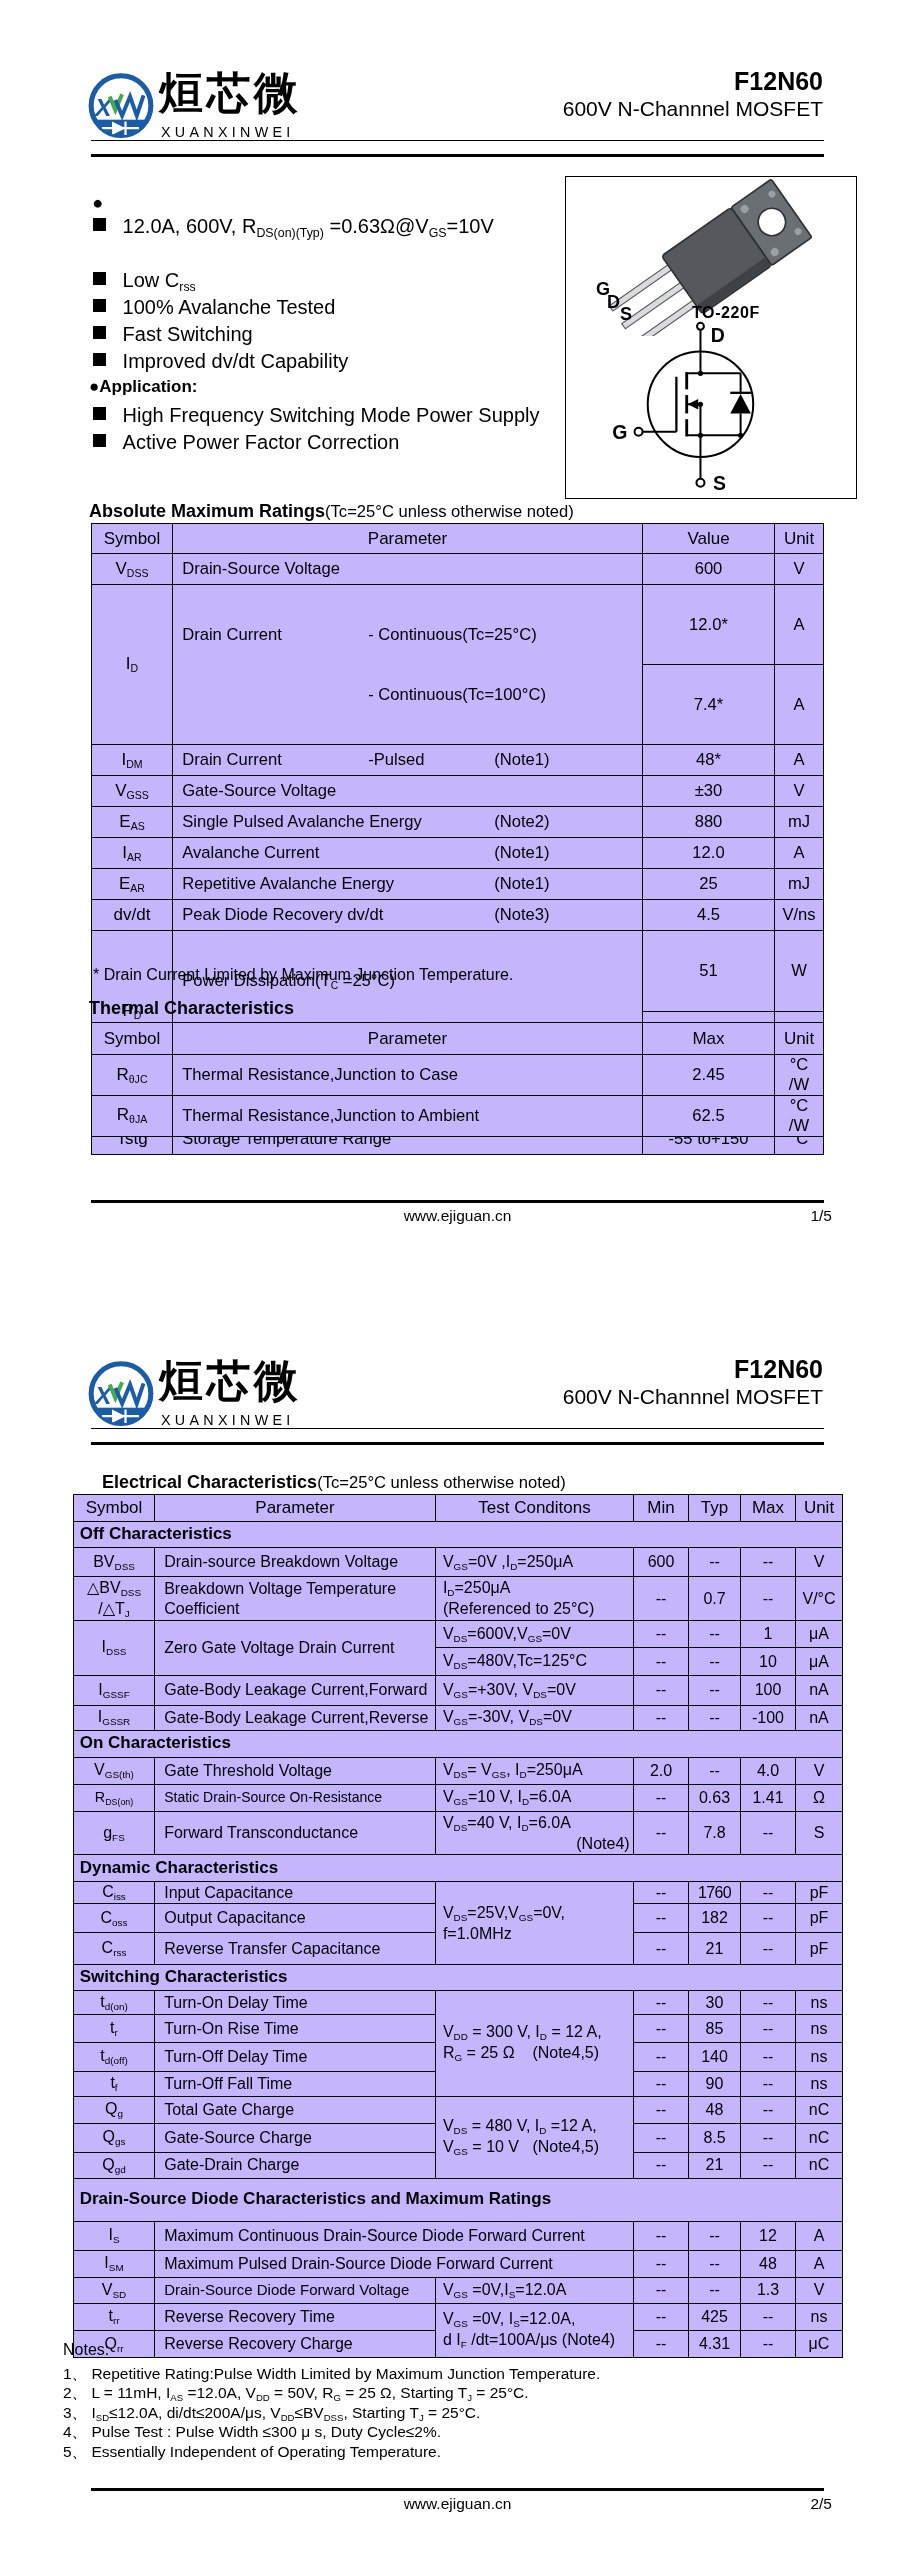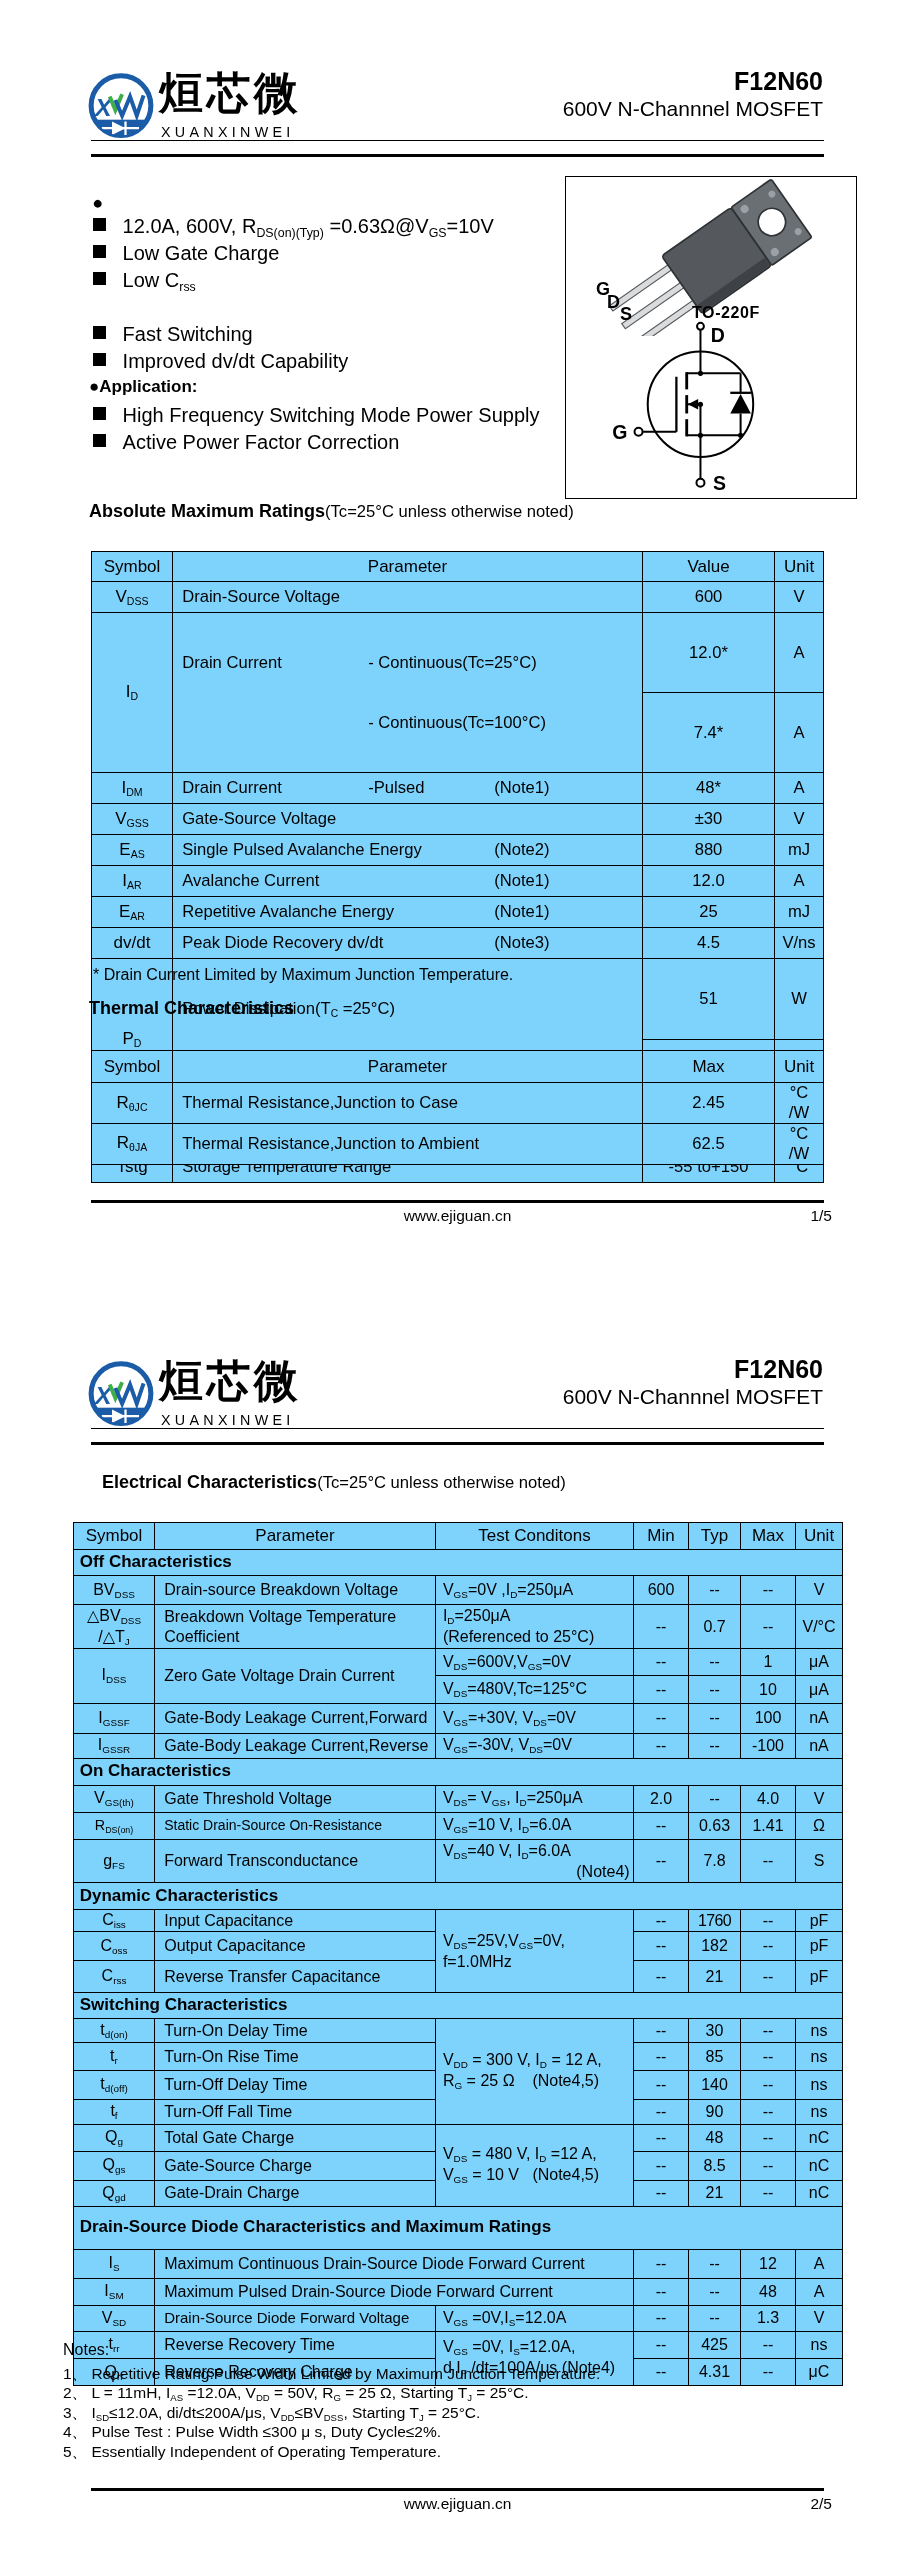--- a/index.html
+++ b/index.html
@@ -15,21 +15,21 @@
   .feat{display:flex;align-items:flex-start;}
   .sq{display:inline-block;width:13px;height:13px;background:#000;margin-top:3.4px;flex:0 0 13px;}
   .ftx{font-size:20px;margin-left:16.6px;white-space:pre-wrap;line-height:1.15;}
   .app-title{font-size:17px;font-weight:bold;}
   .sec-title{font-size:18px;line-height:1.1;}
   .sec-title b{font-size:18px;}
   .sec-title span{font-size:16.6px;}
   .pkg-box{border:1.1px solid #000;background:#fff;}
   .pin-label{font-size:18px;font-weight:bold;line-height:1;}
   .pkg-name{font-size:16px;font-weight:bold;letter-spacing:0.6px;}
-  table.t{border-collapse:collapse;table-layout:fixed;border:1.7px solid #000;background:#7dd3fc;margin-top:28px;}
+  table.t{border-collapse:collapse;table-layout:fixed;border:1.7px solid #000;background:#c4b5fd;}
   table.t th{font-weight:normal;font-size:17px;text-align:center;border:1.4px solid #000;padding:0;}
   table.t td{border:1.4px solid #000;font-size:16.6px;text-align:center;vertical-align:middle;padding:0 2.3px;line-height:1.2;}
   table.t td.sym{white-space:pre-line;font-size:17px;}
   table.t td.par{text-align:left;padding-left:9.2px;white-space:pre-wrap;}
   table.t td.c{text-align:left;padding-left:6.9px;white-space:pre-wrap;}
   table.t td.sec{text-align:left;font-weight:bold;font-size:17px;padding-left:5.7px;}
   table.et td{font-size:16px;}
   table.et td.sym{font-size:16px;}
   table.et th{font-size:17px;}
   .lw{display:inline-block;width:186px;}
@@ -73,27 +73,27 @@
     <div class="abs part" style="left:487px;top:68px;width:336px">F12N60</div>
     <div class="abs subtitle" style="left:487px;top:97px;width:336px">600V N-Channnel MOSFET</div>
     <div class="abs rule" style="left:91px;top:140px;width:733px;height:1.1px"></div>
     <div class="abs rule" style="left:91px;top:154px;width:733px;height:2.9px"></div>
 
     <div class="abs bullet-big" style="left:92px;top:194px">●</div>
     <div class="abs feat" style="left:93px;top:215px;width:516px">
         <span class="sq"></span>
         <span class="ftx">12.0A, 600V, R<sub>DS(on)(Typ)</sub> =0.63Ω@V<sub>GS</sub>=10V</span>
       </div>
-    <div class="abs feat" style="left:93px;top:242px;width:516px">
-        <span class="sq"></span>
-        <span class="ftx">Low Gate Charge</span>
-      </div>
     <div class="abs feat" style="left:93px;top:269px;width:516px">
         <span class="sq"></span>
         <span class="ftx">Low C<sub>rss</sub></span>
+      </div>
+    <div class="abs feat" style="left:93px;top:296px;width:516px">
+        <span class="sq"></span>
+        <span class="ftx">100% Avalanche Tested</span>
       </div>
     <div class="abs feat" style="left:93px;top:350px;width:516px">
         <span class="sq"></span>
         <span class="ftx">Improved dv/dt Capability</span>
       </div>
     <div class="abs feat" style="left:93px;top:323px;width:516px">
         <span class="sq"></span>
         <span class="ftx">Fast Switching</span>
       </div>
     <div class="abs app-title" style="left:89px;top:377px">●Application:</div>

